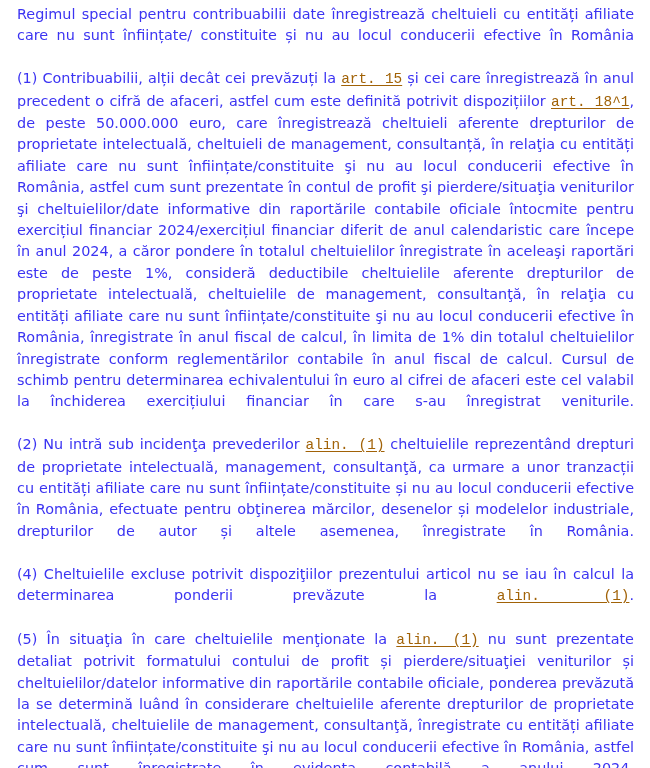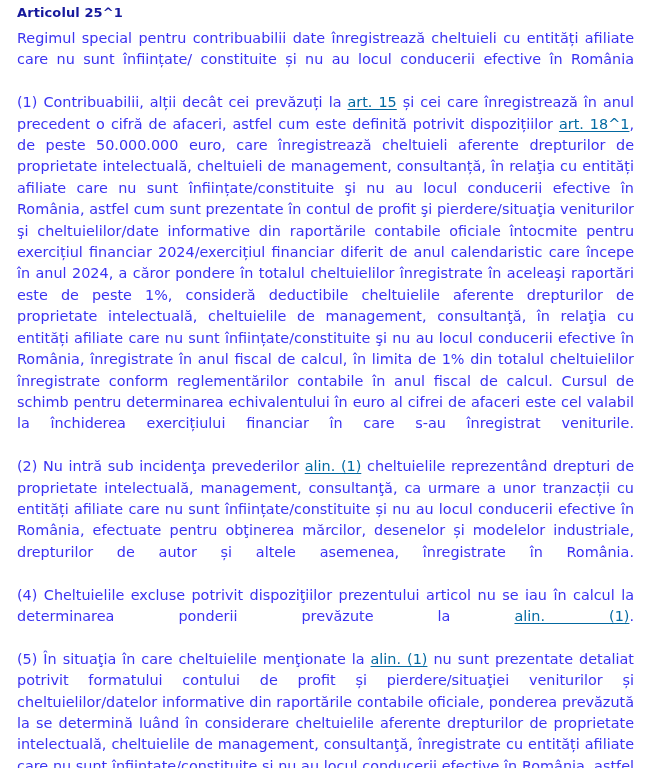--- a/index.html
+++ b/index.html
@@ -36,38 +36,38 @@
     -webkit-hyphens: none;
     hyphens: none;
   }
   .para {
     margin: 0;
   }
   .lead {
     margin-bottom: 0;
   }
   a.ref {
-    color: #0369a1;
+    color: #a16207;
     text-decoration: underline;
     text-underline-offset: 2px;
     cursor: pointer;
+    font-family: Liberation Mono, monospace;
   }
   
   .para:after {
     content: "";
     display: inline-block;
     width: 100%;
   }
 </style>
 </head>
 <body>
 
 <div class="doc">
 
-  <h1 class="article-title">Articolul 25^1</h1>
 
   <div class="body-text">
     <p class="para lead">Regimul special pentru contribuabilii date înregistrează cheltuieli cu entități afiliate care nu sunt înființate/ constituite și nu au locul conducerii efective în România</p>
 
     <p class="para">(1) Contribuabilii, alții decât cei prevăzuți la <a class="ref">art. 15</a> și cei care înregistrează în anul precedent o cifră de afaceri, astfel cum este definită potrivit dispozițiilor <a class="ref">art. 18^1</a>, de peste 50.000.000 euro, care înregistrează cheltuieli aferente drepturilor de proprietate intelectuală, cheltuieli de management, consultanță, în relaţia cu entități afiliate care nu sunt înființate/constituite şi nu au locul conducerii efective în România, astfel cum sunt prezentate în contul de profit şi pierdere/situaţia veniturilor şi cheltuielilor/date informative din raportările contabile oficiale întocmite pentru exercițiul financiar 2024/exercițiul financiar diferit de anul calendaristic care începe în anul 2024, a căror pondere în totalul cheltuielilor înregistrate în aceleaşi raportări este de peste 1%, consideră deductibile cheltuielile aferente drepturilor de proprietate intelectuală, cheltuielile de management, consultanţă, în relaţia cu entități afiliate care nu sunt înființate/constituite şi nu au locul conducerii efective în România, înregistrate în anul fiscal de calcul, în limita de 1% din totalul cheltuielilor înregistrate conform reglementărilor contabile în anul fiscal de calcul. Cursul de schimb pentru determinarea echivalentului în euro al cifrei de afaceri este cel valabil la închiderea exercițiului financiar în care s-au înregistrat veniturile.</p>
     <p class="para">(2) Nu intră sub incidenţa prevederilor <a class="ref">alin. (1)</a> cheltuielile reprezentând drepturi de proprietate intelectuală, management, consultanţă, ca urmare a unor tranzacții cu entități afiliate care nu sunt înființate/constituite și nu au locul conducerii efective în România, efectuate pentru obţinerea mărcilor, desenelor și modelelor industriale, drepturilor de autor și altele asemenea, înregistrate în România.</p>
     <p class="para">(4) Cheltuielile excluse potrivit dispoziţiilor prezentului articol nu se iau în calcul la determinarea ponderii prevăzute la <a class="ref">alin. (1)</a>.</p>
     <p class="para">(5) În situaţia în care cheltuielile menţionate la <a class="ref">alin. (1)</a> nu sunt prezentate detaliat potrivit formatului contului de profit și pierdere/situaţiei veniturilor și cheltuielilor/datelor informative din raportările contabile oficiale, ponderea prevăzută la  se determină luând în considerare cheltuielile aferente drepturilor de proprietate intelectuală, cheltuielile de management, consultanţă, înregistrate cu entități afiliate care nu sunt înființate/constituite şi nu au locul conducerii efective în România, astfel cum sunt înregistrate în evidenţa contabilă a anului 2024.</p>
   </div>
 

